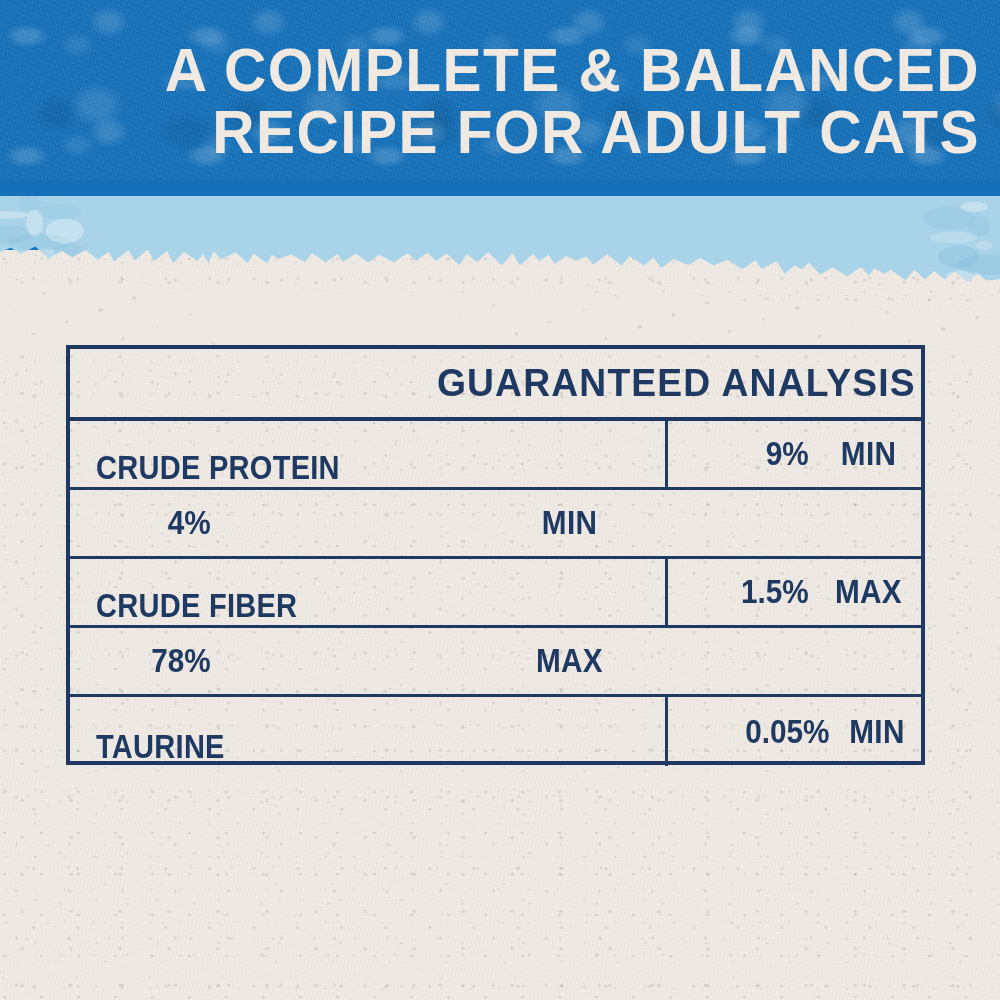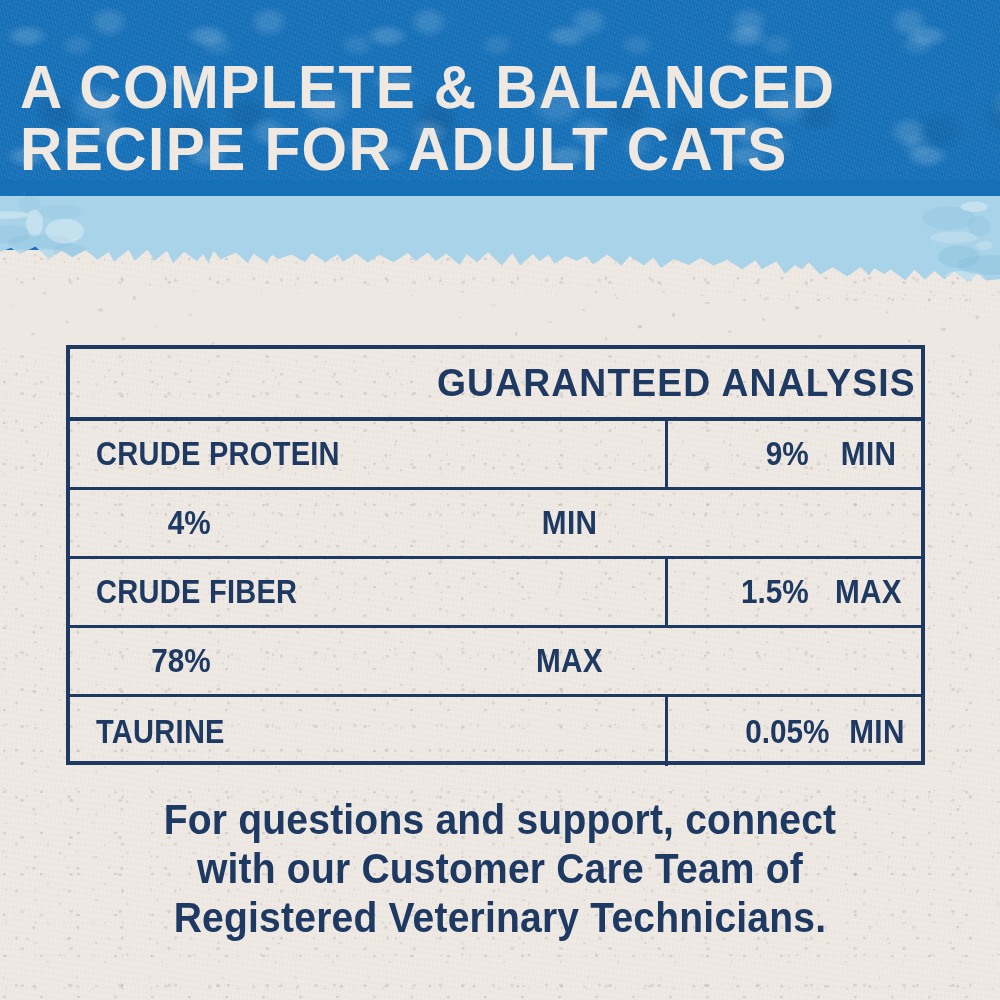--- a/index.html
+++ b/index.html
@@ -67,22 +67,22 @@
   .blue-grain{
     position:absolute;inset:0;pointer-events:none;
     background-image:
       repeating-linear-gradient(77deg, rgba(255,255,255,.055) 0 1px, transparent 1px 3px),
       repeating-linear-gradient(161deg, rgba(6,62,110,.07) 0 1px, transparent 1px 4px),
       repeating-linear-gradient(23deg,  rgba(255,255,255,.04) 0 1px, transparent 1px 5px);
   }
 
   
   #title-block{
-    position:absolute;left:0;right:0;top:56px;
-    text-align:left;
+    position:absolute;left:0;right:0;top:39px;
+    text-align:right;
     z-index:4;
   }
   .title-line{
     display:block;
     color:#f0e9e2;
     font-family:"Liberation Sans",sans-serif;
     font-weight:bold;
     font-size:61px;
     line-height:62px;
     letter-spacing:1.5px;
@@ -144,21 +144,21 @@
   }
   .ga-row{
     height:69px;
     display:flex;
     border-bottom:3px solid #1e3a63;
     box-sizing:border-box;
   }
   .ga-row.last{border-bottom:none;height:69px;}
   .ga-label-cell{
     width:598px;
-    display:flex;align-items:center;
+    display:flex;align-items:flex-end;
     padding-left:26px;
     box-sizing:border-box;
     border-right:3px solid #1e3a63;
   }
   .ga-label{
     color:#1e3a63;
     font-weight:bold;
     font-size:33px;
     letter-spacing:.3px;
     text-transform:uppercase;
@@ -395,19 +395,14 @@
         <span class="ga-label">TAURINE</span>
       </div>
       <div class="ga-value-cell">
         <span class="ga-amount">0.05%</span>
         <span class="ga-qualifier">MIN</span>
       </div>
     </div>
 
   </div>
 
-  <div id="footer">
-    <span class="footer-line">For questions and support, connect</span>
-    <span class="footer-line">with our Customer Care Team of</span>
-    <span class="footer-line">Registered Veterinary Technicians.</span>
-  </div>
 
 </div>
 
 </body></html>

